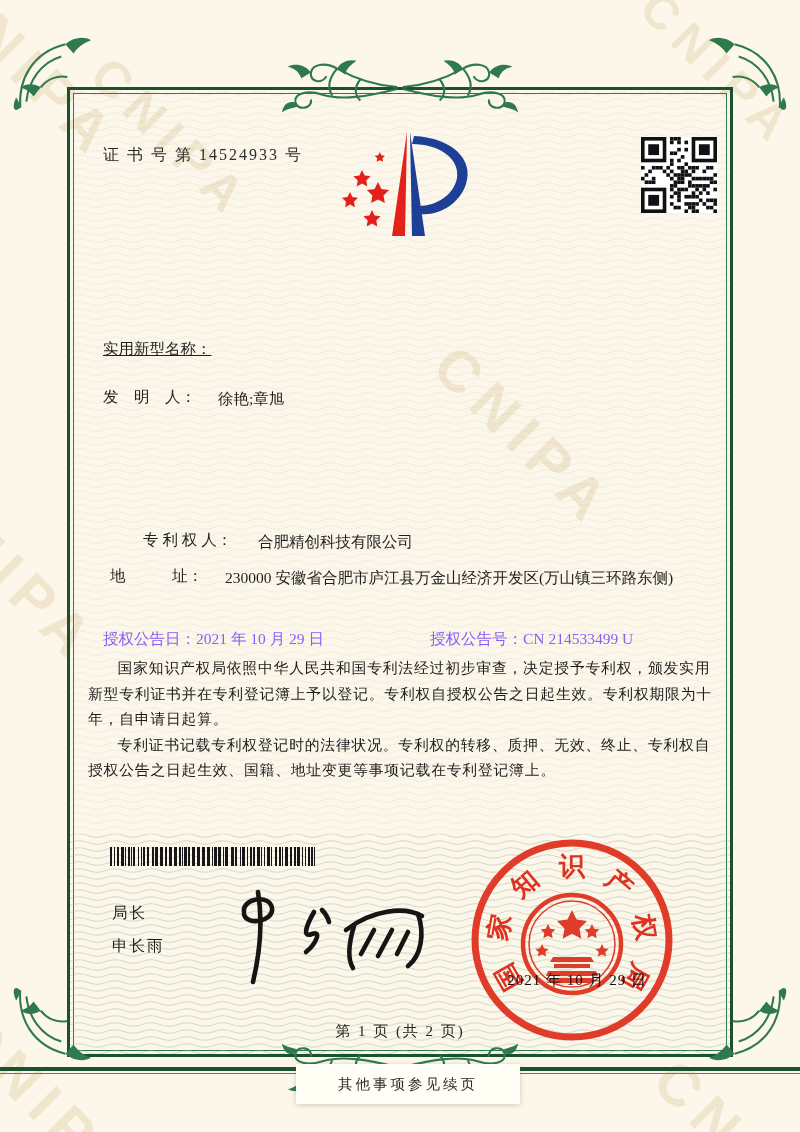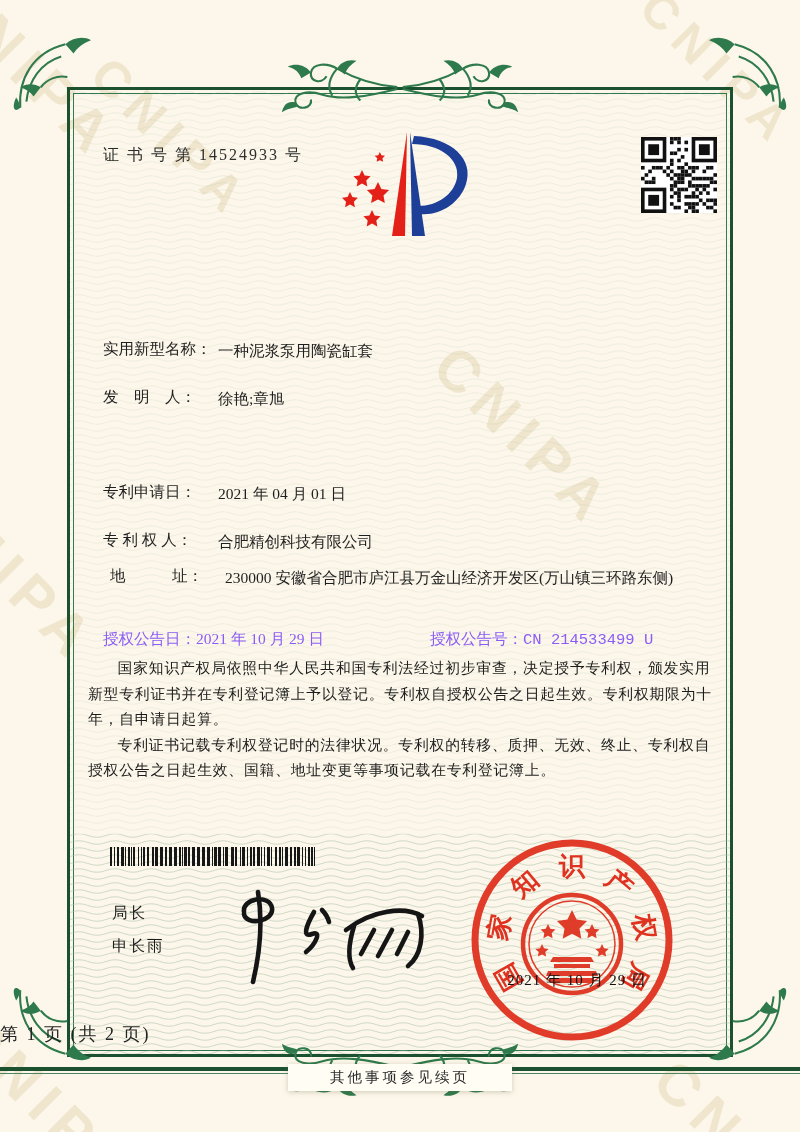--- a/index.html
+++ b/index.html
@@ -36,21 +36,21 @@
   .logo{position:absolute;left:328px;top:126px;width:152px;height:114px;z-index:3;}
   .qr{position:absolute;left:641px;top:137px;width:76px;height:76px;z-index:3;}
   .title{
     position:absolute;left:0;top:241px;width:800px;text-align:center;
     font-size:37px;font-weight:bold;letter-spacing:8px;color:#121212;z-index:3;
   }
   .field-row{position:absolute;left:103px;width:600px;display:flex;font-size:15.5px;color:#1f1f1f;z-index:3;}
   .field-label{flex:0 0 115px;white-space:nowrap;}
   .field-value{flex:1;line-height:24px;}
   .grant-row{position:absolute;left:103px;top:629px;width:620px;font-size:15.5px;color:#8b5cf6;z-index:3;}
-  .grant-no{position:absolute;left:327px;top:0;white-space:nowrap;font-family:Liberation Mono, monospace;}
+  .grant-no{position:absolute;left:327px;top:0;white-space:nowrap;}
   .paras{position:absolute;left:88px;top:656px;width:626px;z-index:3;}
   .paras p{
     margin:0;font-size:14.8px;line-height:25.5px;text-indent:2em;
     letter-spacing:0.8px;color:#1c1c1c;
   }
   .barcode{position:absolute;left:110px;top:847px;width:212px;height:19px;display:flex;align-items:stretch;z-index:3;}
   .barcode div{background:#171717;}
   .director{position:absolute;left:112px;top:903px;z-index:3;
     font-family:"Liberation Sans","DejaVu Sans",sans-serif;font-size:15.5px;color:#1b1b1b;}
   .director div{margin-bottom:12px;letter-spacing:2px;}
@@ -59,24 +59,24 @@
   .seal-ring{position:absolute;left:0;top:0;width:100%;height:100%;}
   .seal-char{
     position:absolute;left:50%;top:50%;width:30px;height:30px;margin:-15px 0 0 -15px;
     transform:rotate(var(--a)) translateY(-73px);
     font-size:26px;font-weight:bold;color:#df3220;text-align:center;line-height:30px;
   }
   .seal-date{
     position:absolute;left:492px;top:971px;width:170px;text-align:center;
     font-size:15px;letter-spacing:1px;color:#101010;z-index:4;
   }
-  .page-info{position:absolute;left:0;top:1022px;width:800px;
-    font-size:18px;letter-spacing:2px;color:#242424;z-index:3;}
+  .page-info{position:absolute;left:0;top:1022px;width:800px;text-align:center;
+    font-size:15px;letter-spacing:2px;color:#242424;z-index:3;}
   .footer-note{
-    position:absolute;left:288px;top:1064px;width:224px;height:27px;z-index:4;
+    position:absolute;left:296px;top:1064px;width:224px;height:40px;z-index:4;
     background:#fffdf4;box-shadow:0 1px 5px rgba(110,100,70,.3);
     display:flex;align-items:center;justify-content:center;
     font-size:14.5px;letter-spacing:3px;color:#2a2a2a;
   }
 </style>
 </head>
 <body>
 
 <div class="page">
 
@@ -294,33 +294,28 @@
         <rect x="7.238095238095238" y="7.238095238095238" width="10.857142857142858" height="10.857142857142858" fill="#111"></rect>
         <rect x="50.666666666666664" y="0" width="25.333333333333332" height="25.333333333333332" fill="#111"></rect>
         <rect x="54.285714285714285" y="3.619047619047619" width="18.095238095238095" height="18.095238095238095" fill="#fff"></rect>
         <rect x="57.904761904761905" y="7.238095238095238" width="10.857142857142858" height="10.857142857142858" fill="#111"></rect>
         <rect x="0" y="50.666666666666664" width="25.333333333333332" height="25.333333333333332" fill="#111"></rect>
         <rect x="3.619047619047619" y="54.285714285714285" width="18.095238095238095" height="18.095238095238095" fill="#fff"></rect>
         <rect x="7.238095238095238" y="57.904761904761905" width="10.857142857142858" height="10.857142857142858" fill="#111"></rect>
       </svg></div>
 
 
-  <div class="field-row" style="top:339px;">
+  <div class="field-row" style="top:339px;text-decoration:underline;">
     <span class="field-label">实用新型名称：</span>
-    <span class="field-value">一种泥浆泵用陶瓷缸套</span>
   </div>
   <div class="field-row" style="top:387px;">
     <span class="field-label">发　明　人：</span>
     <span class="field-value">徐艳;章旭</span>
   </div>
-  <div class="field-row" style="top:482px;">
-    <span class="field-label">专利申请日：</span>
-    <span class="field-value">2021 年 04 月 01 日</span>
-  </div>
-  <div class="field-row" style="top:530px;">
+  <div class="field-row" style="top:530px;margin-left:40px;">
     <span class="field-label">专 利 权 人：</span>
     <span class="field-value">合肥精创科技有限公司</span>
   </div>
   <div class="field-row" style="top:566px;width:600px;margin-left:7px;">
     <span class="field-label">地　　　址：</span>
     <span class="field-value" style="max-width:482px;">230000 安徽省合肥市庐江县万金山经济开发区(万山镇三环路东侧)</span>
   </div>
 
   <div class="grant-row">
     <span>授权公告日：</span><span>2021 年 10 月 29 日</span>

